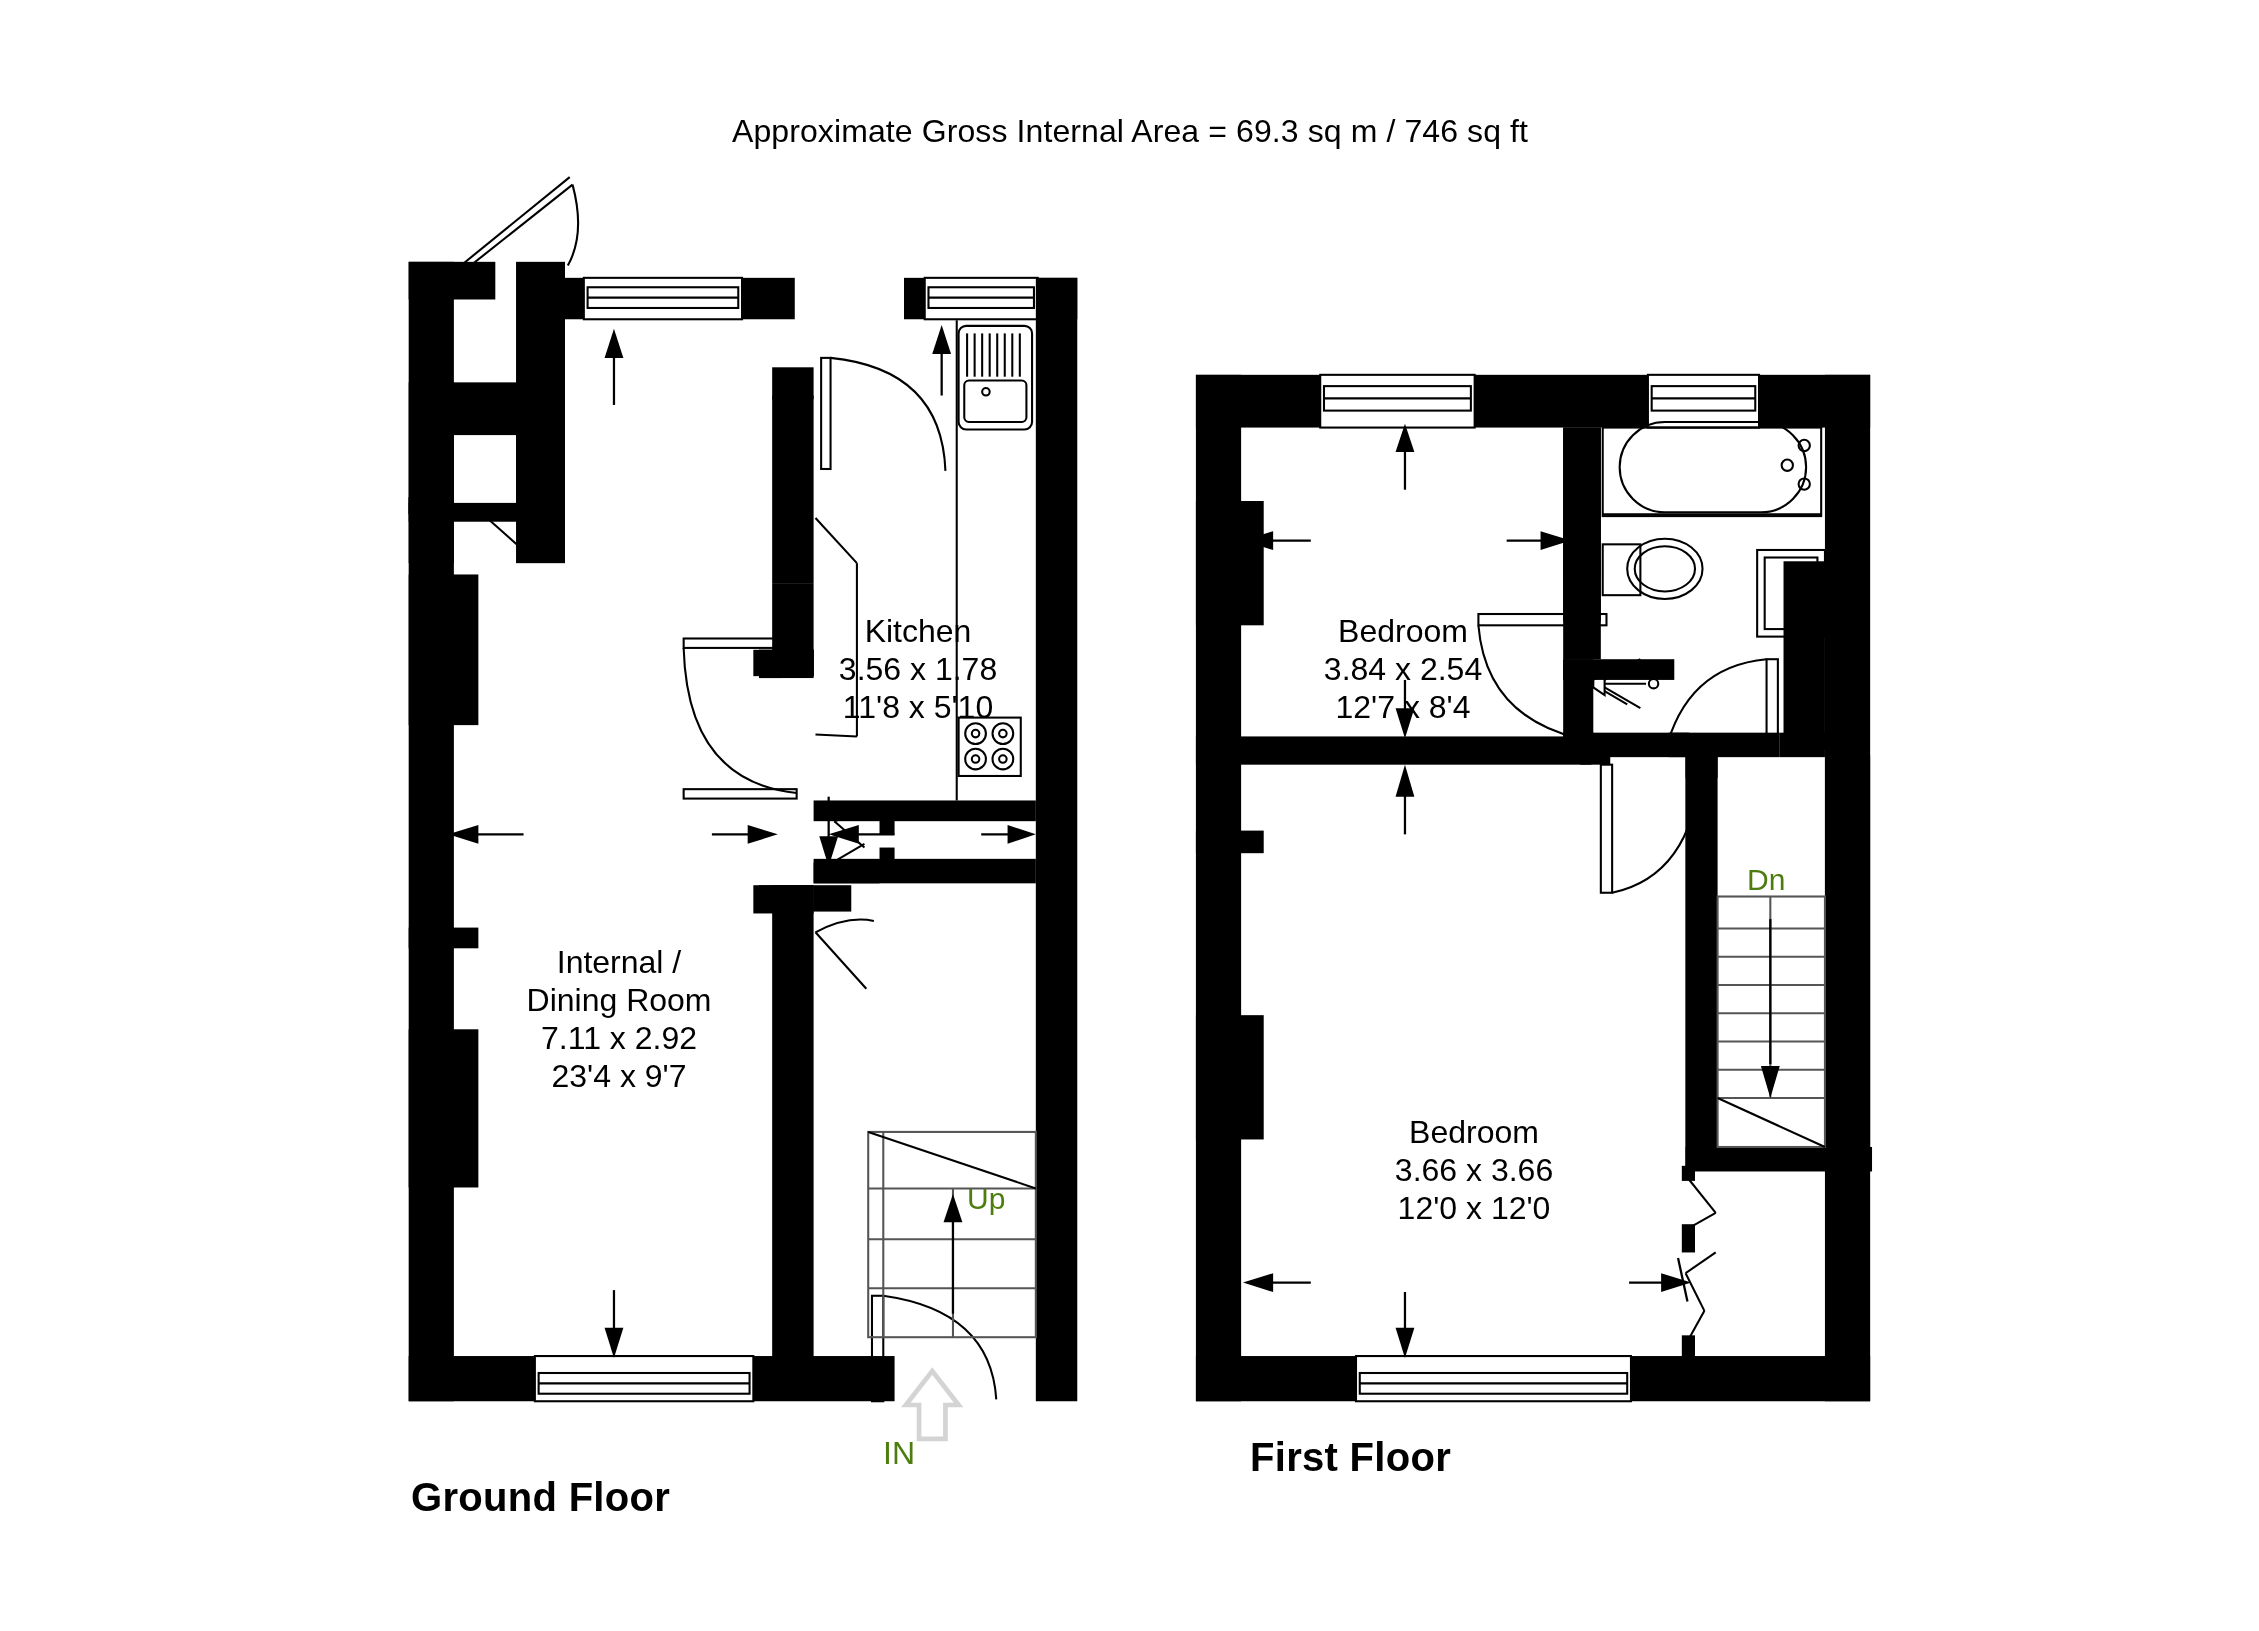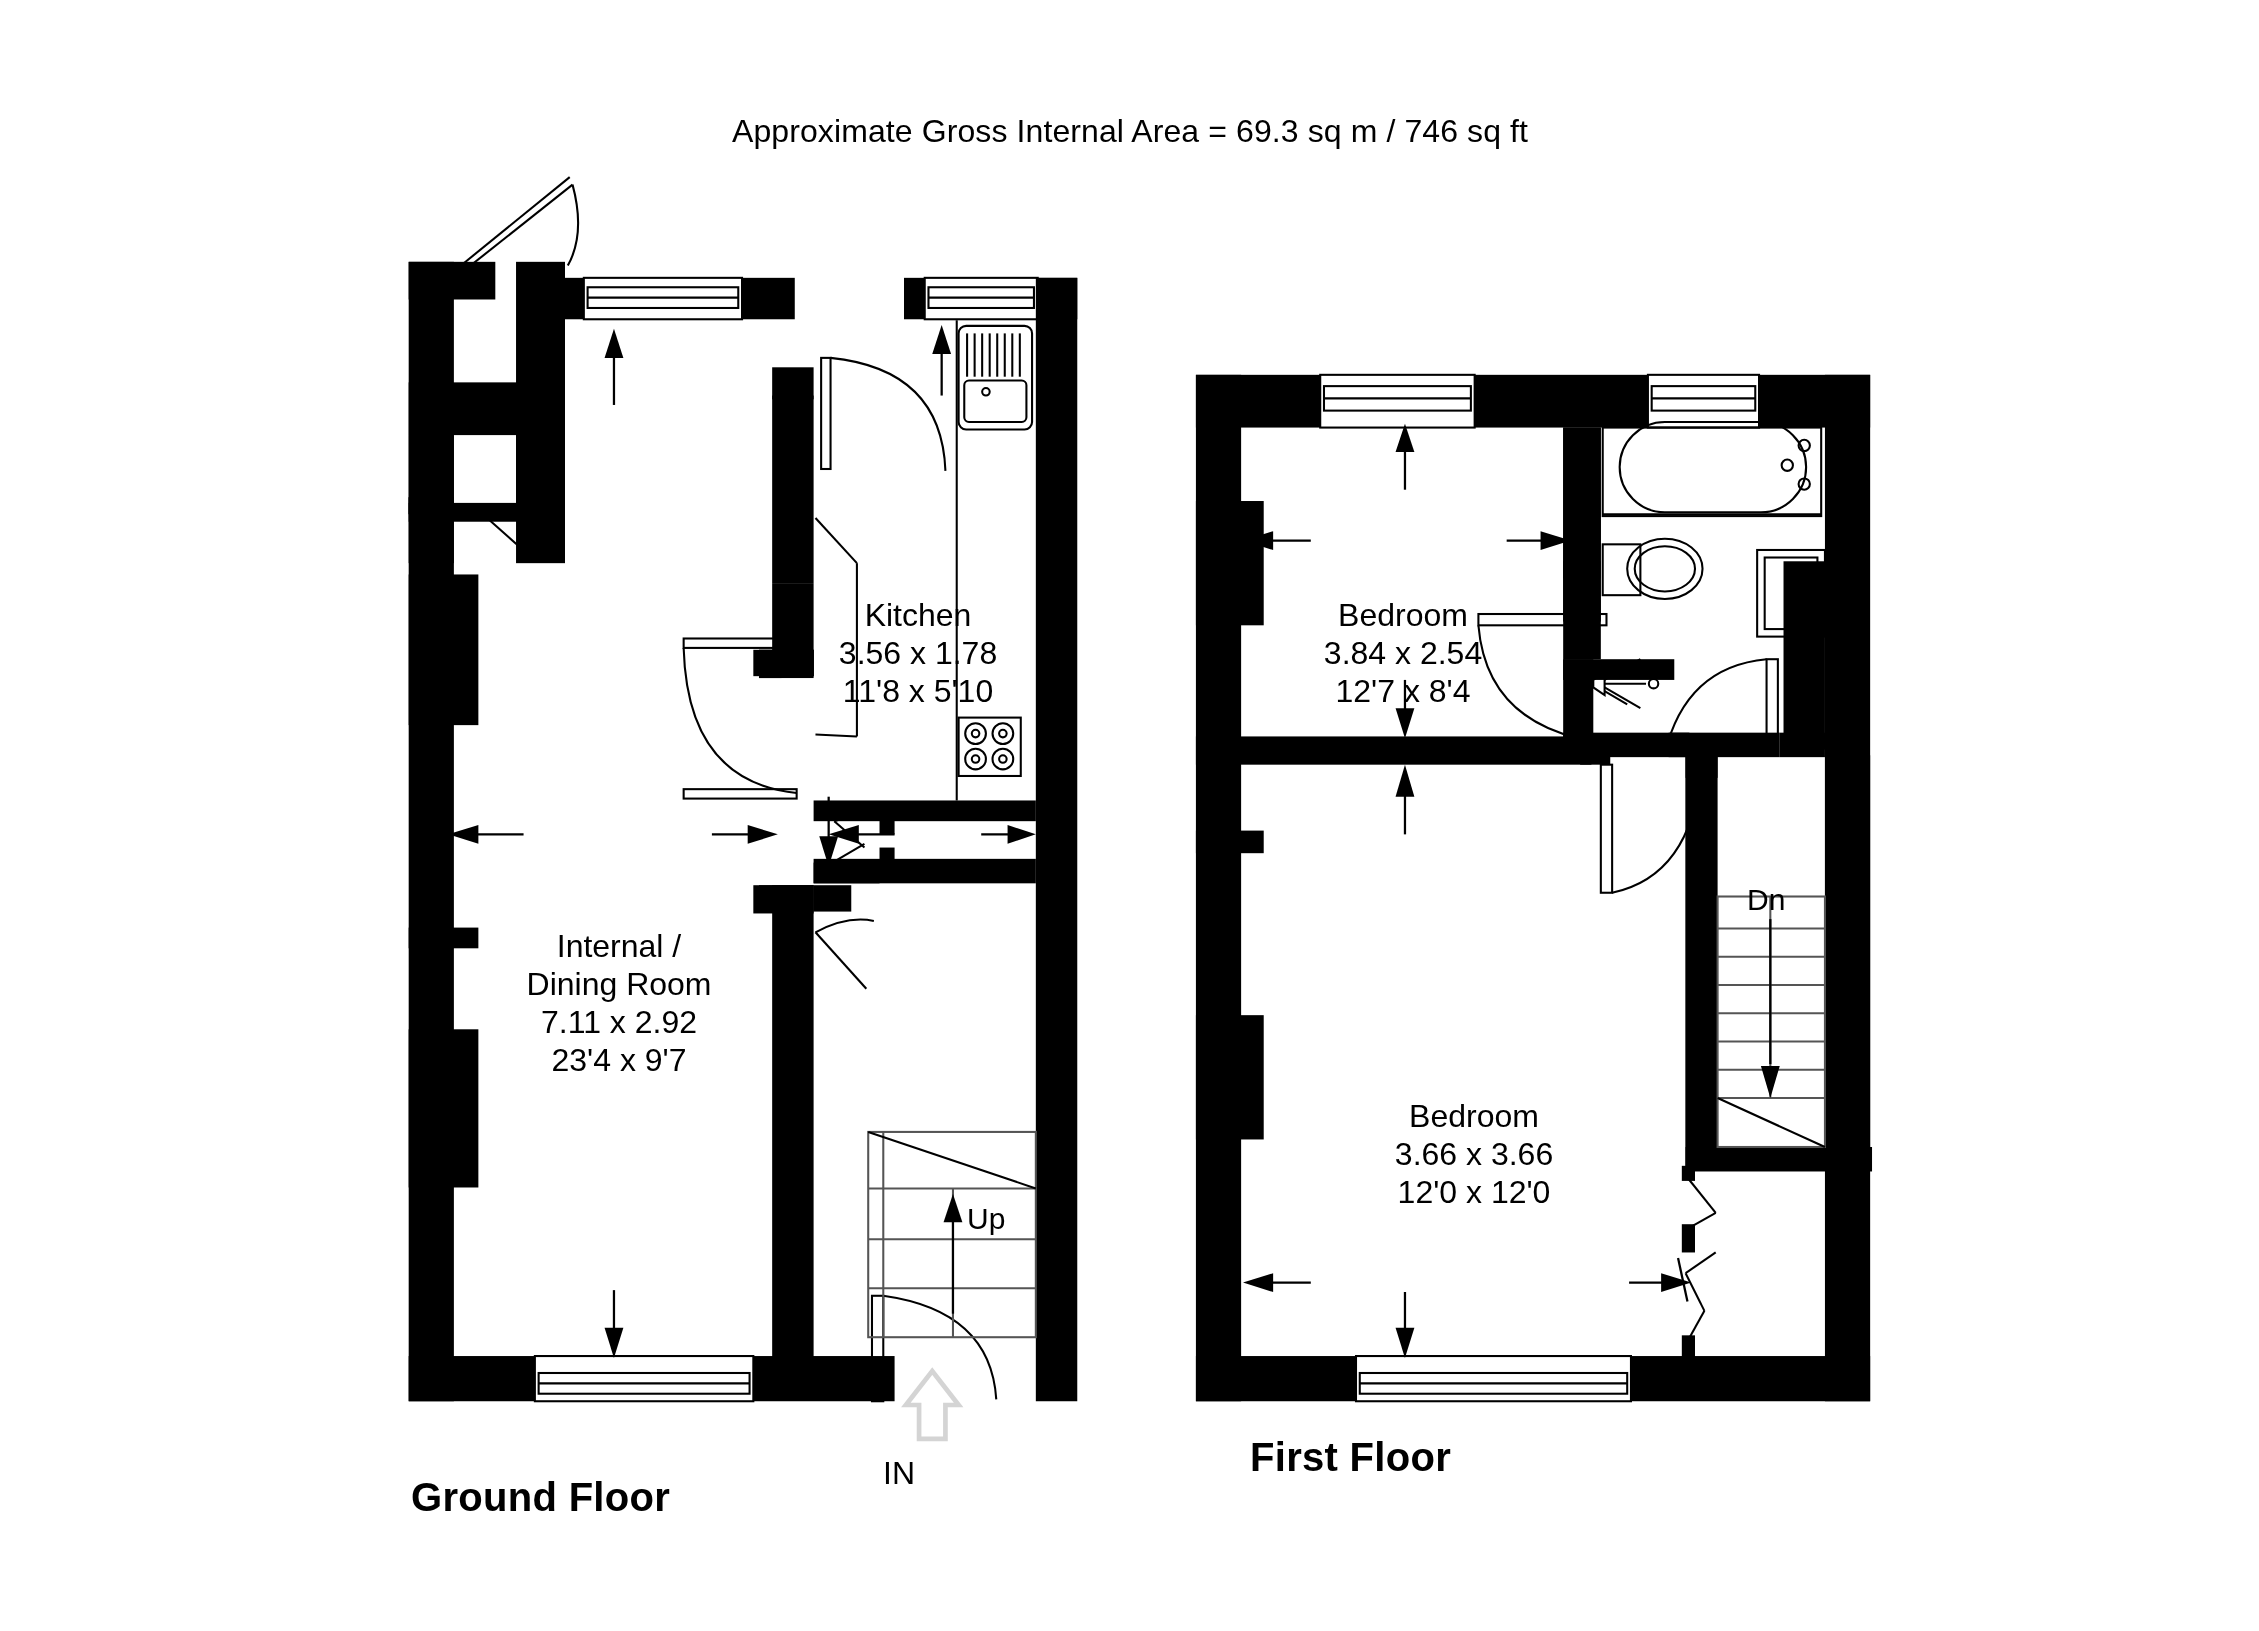--- a/index.html
+++ b/index.html
@@ -56,31 +56,31 @@
   .footer div { display: block; }
 
   .room-label {
     position: absolute;
     text-align: center;
     font-size: 32px;
     line-height: 38px;
     color: #000;
     white-space: nowrap;
     transform: translateX(-50%);
+    margin-top: 16px;
   }
   .room-label .rn { display: block; }
   .room-label .rm { display: block; }
   .room-label .rf { display: block; }
 
   .tag {
     position: absolute;
     font-size: 30px;
-    color: #000000;
+    color: #4d7c0f;
     white-space: nowrap;
-    margin-top: 20px;
   }
   .tag-in { font-size: 32px; }
 
   svg.plan {
     position: absolute;
     left: 0;
     top: 0;
     width: 2260px;
     height: 1632px;
     pointer-events: none;

